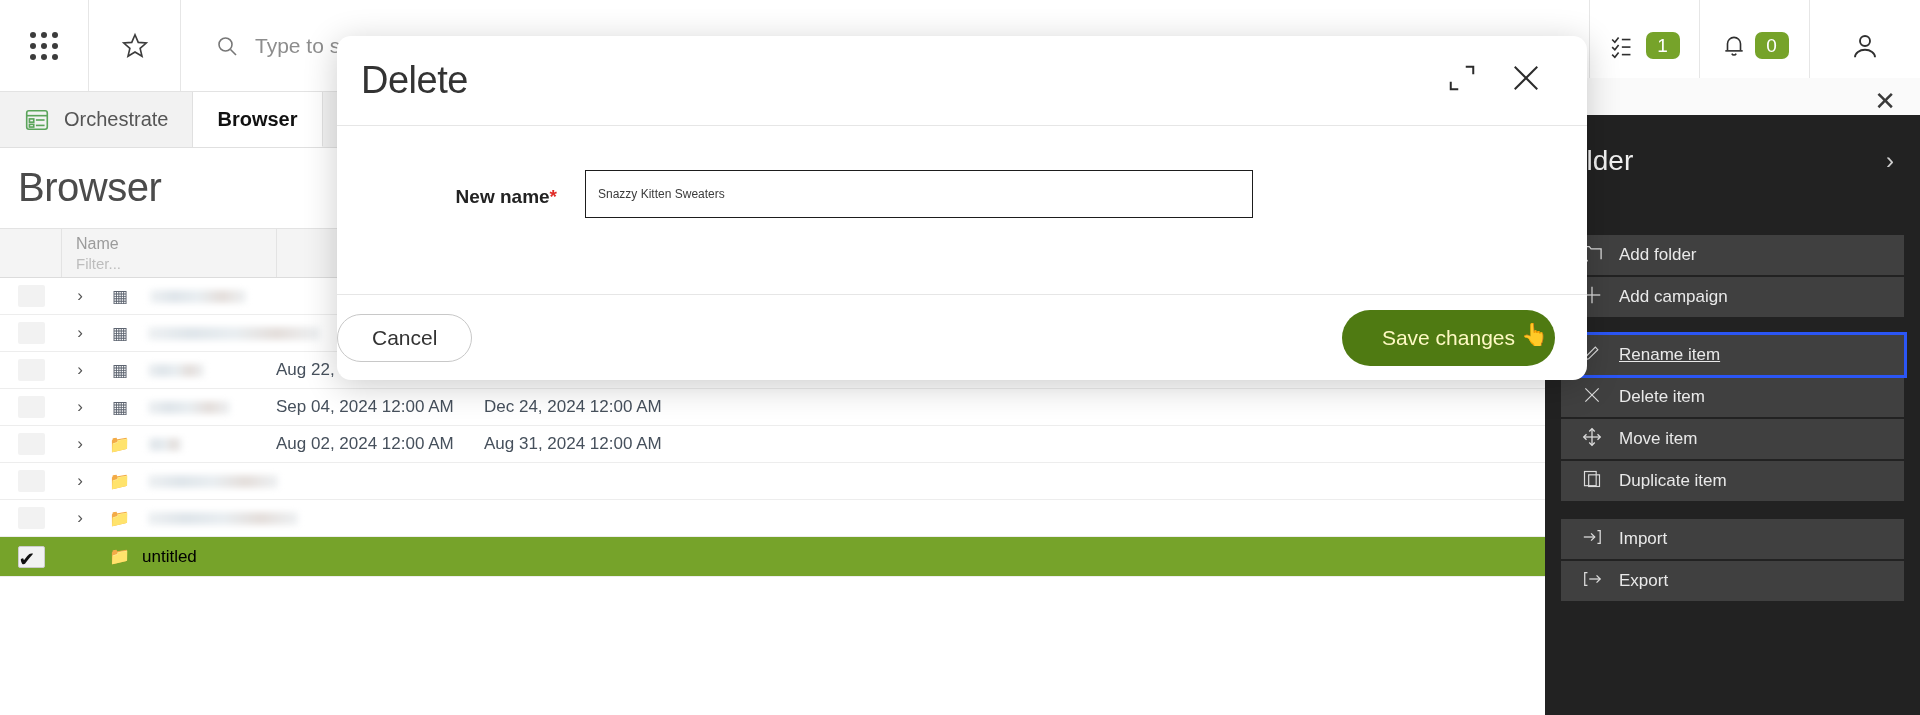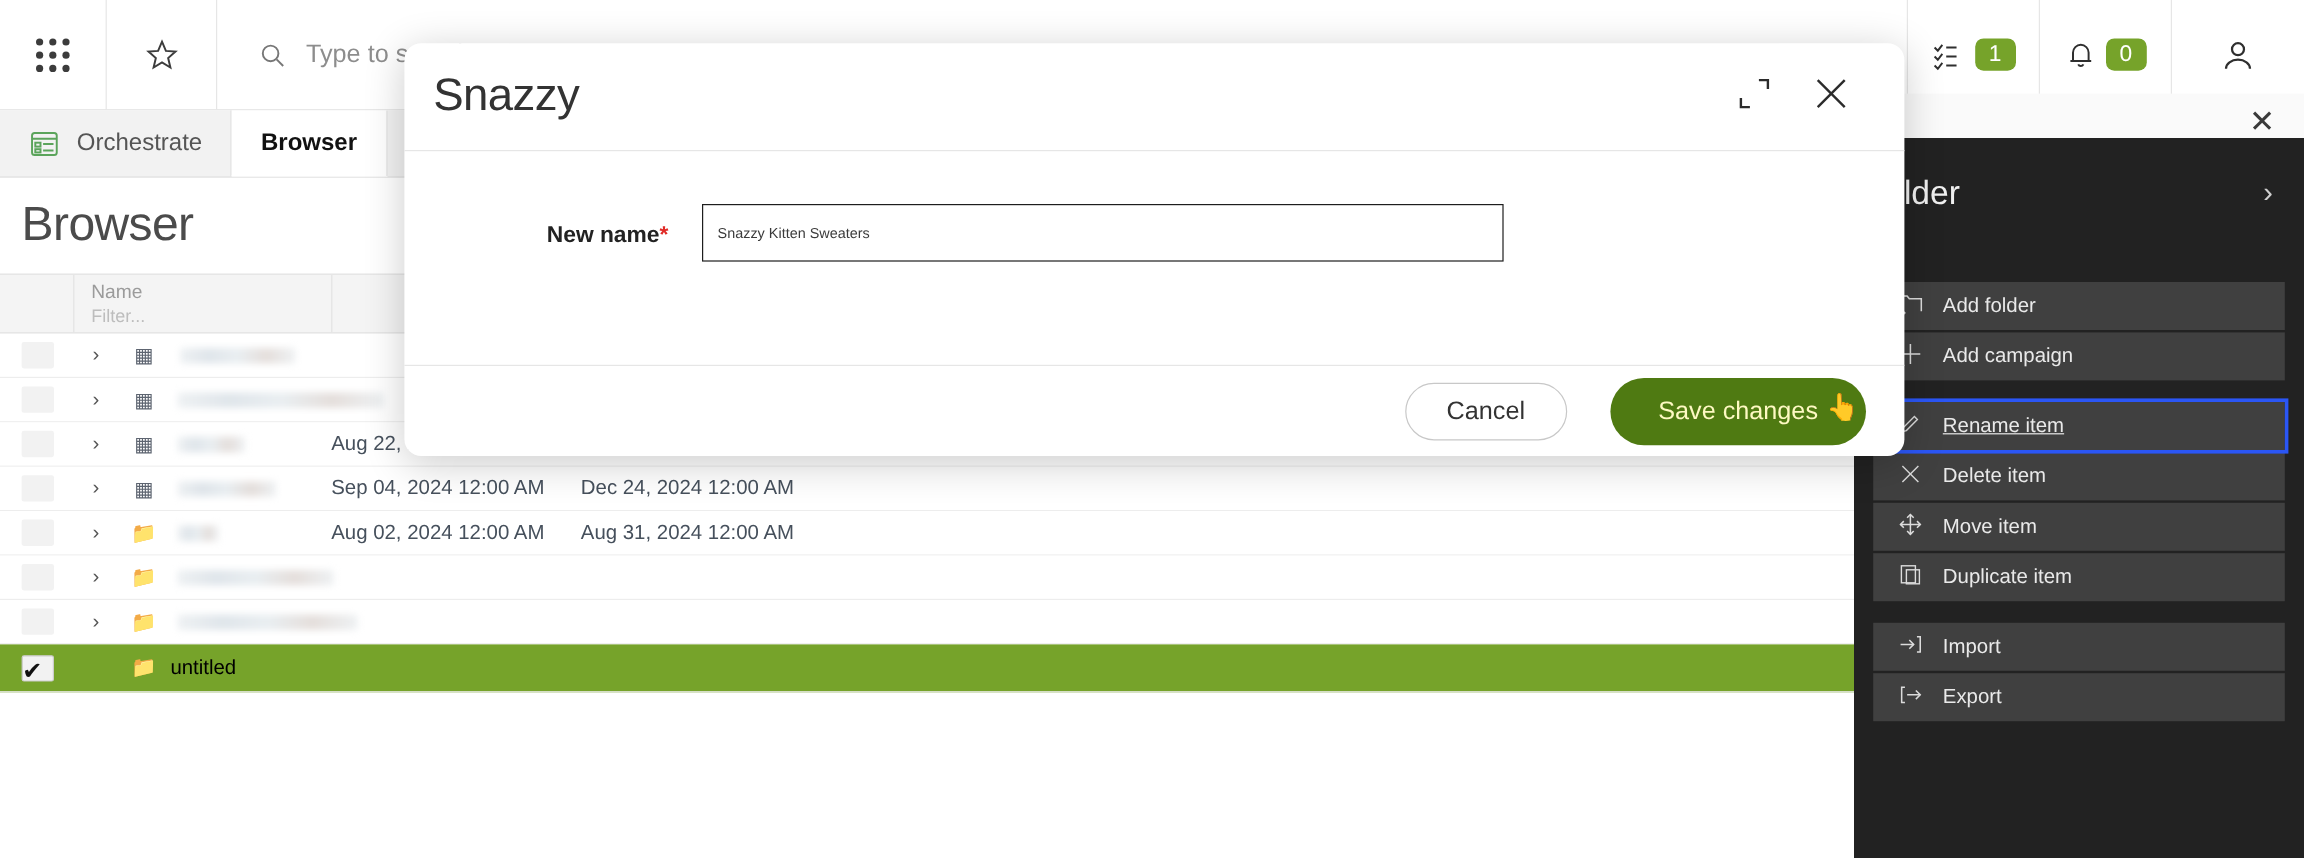--- a/index.html
+++ b/index.html
@@ -100,22 +100,22 @@
   .dlg-title { font-size:38px; color:#333; font-weight:400; letter-spacing:-.5px; }
   .dlg-acts { display:flex; align-items:center; gap:34px; }
   .dlg-ic { font-size:28px; color:#2b2b2b; line-height:1; }
   .dlg-body { flex:1; display:flex; align-items:flex-start; padding:44px 40px 0 40px; }
   .field-label { width:208px; text-align:right; padding-top:16px; padding-right:28px;
                  font-size:19px; font-weight:700; color:#222; }
   .req { color:#e02b27; }
   .field-input { flex:1; max-width:668px; height:48px; border:1px solid #1d1d1d;
                  padding:0 12px; font-size:12px; color:#3b3b3b; display:flex; align-items:center;
                  background:#fff; }
-  .dlg-foot { height:76px; border-top:1px solid #e6e6e6; display:flex; align-items:center;
-              justify-content:flex-end; gap:36px; padding-right:32px; }
+  .dlg-foot { height:86px; border-top:1px solid #e6e6e6; display:flex; align-items:center;
+              justify-content:space-between; gap:36px; padding-right:32px; }
   .btn { border-radius:999px; font-size:21px; display:flex; align-items:center;
          justify-content:center; cursor:pointer; }
   .btn-cancel { height:48px; padding:0 34px; background:#fff; color:#333; border:1px solid #c8c8c8; }
   .btn-save { height:56px; padding:0 40px; background:#4f7a12; color:#fef9c3; border:none; position:relative; }
   .cursor { position:absolute; right:6px; top:12px; font-size:22px; }
 </style>
 </head>
 <body>
 
 <div id="app">
@@ -401,21 +401,21 @@
               <polyline points="17,7 21,11 17,15"></polyline>
           </svg>
         </span>
         <span>Export</span>
       </div>
     </div>
   </div>
 
   <div class="dialog">
     <div class="dlg-head">
-      <span class="dlg-title">Snazzy</span>
+      <span class="dlg-title">Delete</span>
       <span class="dlg-acts">
         <span class="dlg-ic">
           <svg width="30" height="30" viewBox="0 0 24 24" fill="none" stroke="#2b2b2b" stroke-width="1.6">
             <polyline points="3,15 3,21 9,21"></polyline>
               <polyline points="21,9 21,3 15,3"></polyline>
           </svg>
         </span>
         <span class="dlg-ic">
           <svg width="30" height="30" viewBox="0 0 24 24" fill="none" stroke="#2b2b2b" stroke-width="1.6">
             <line x1="3" y1="3" x2="21" y2="21"></line>

